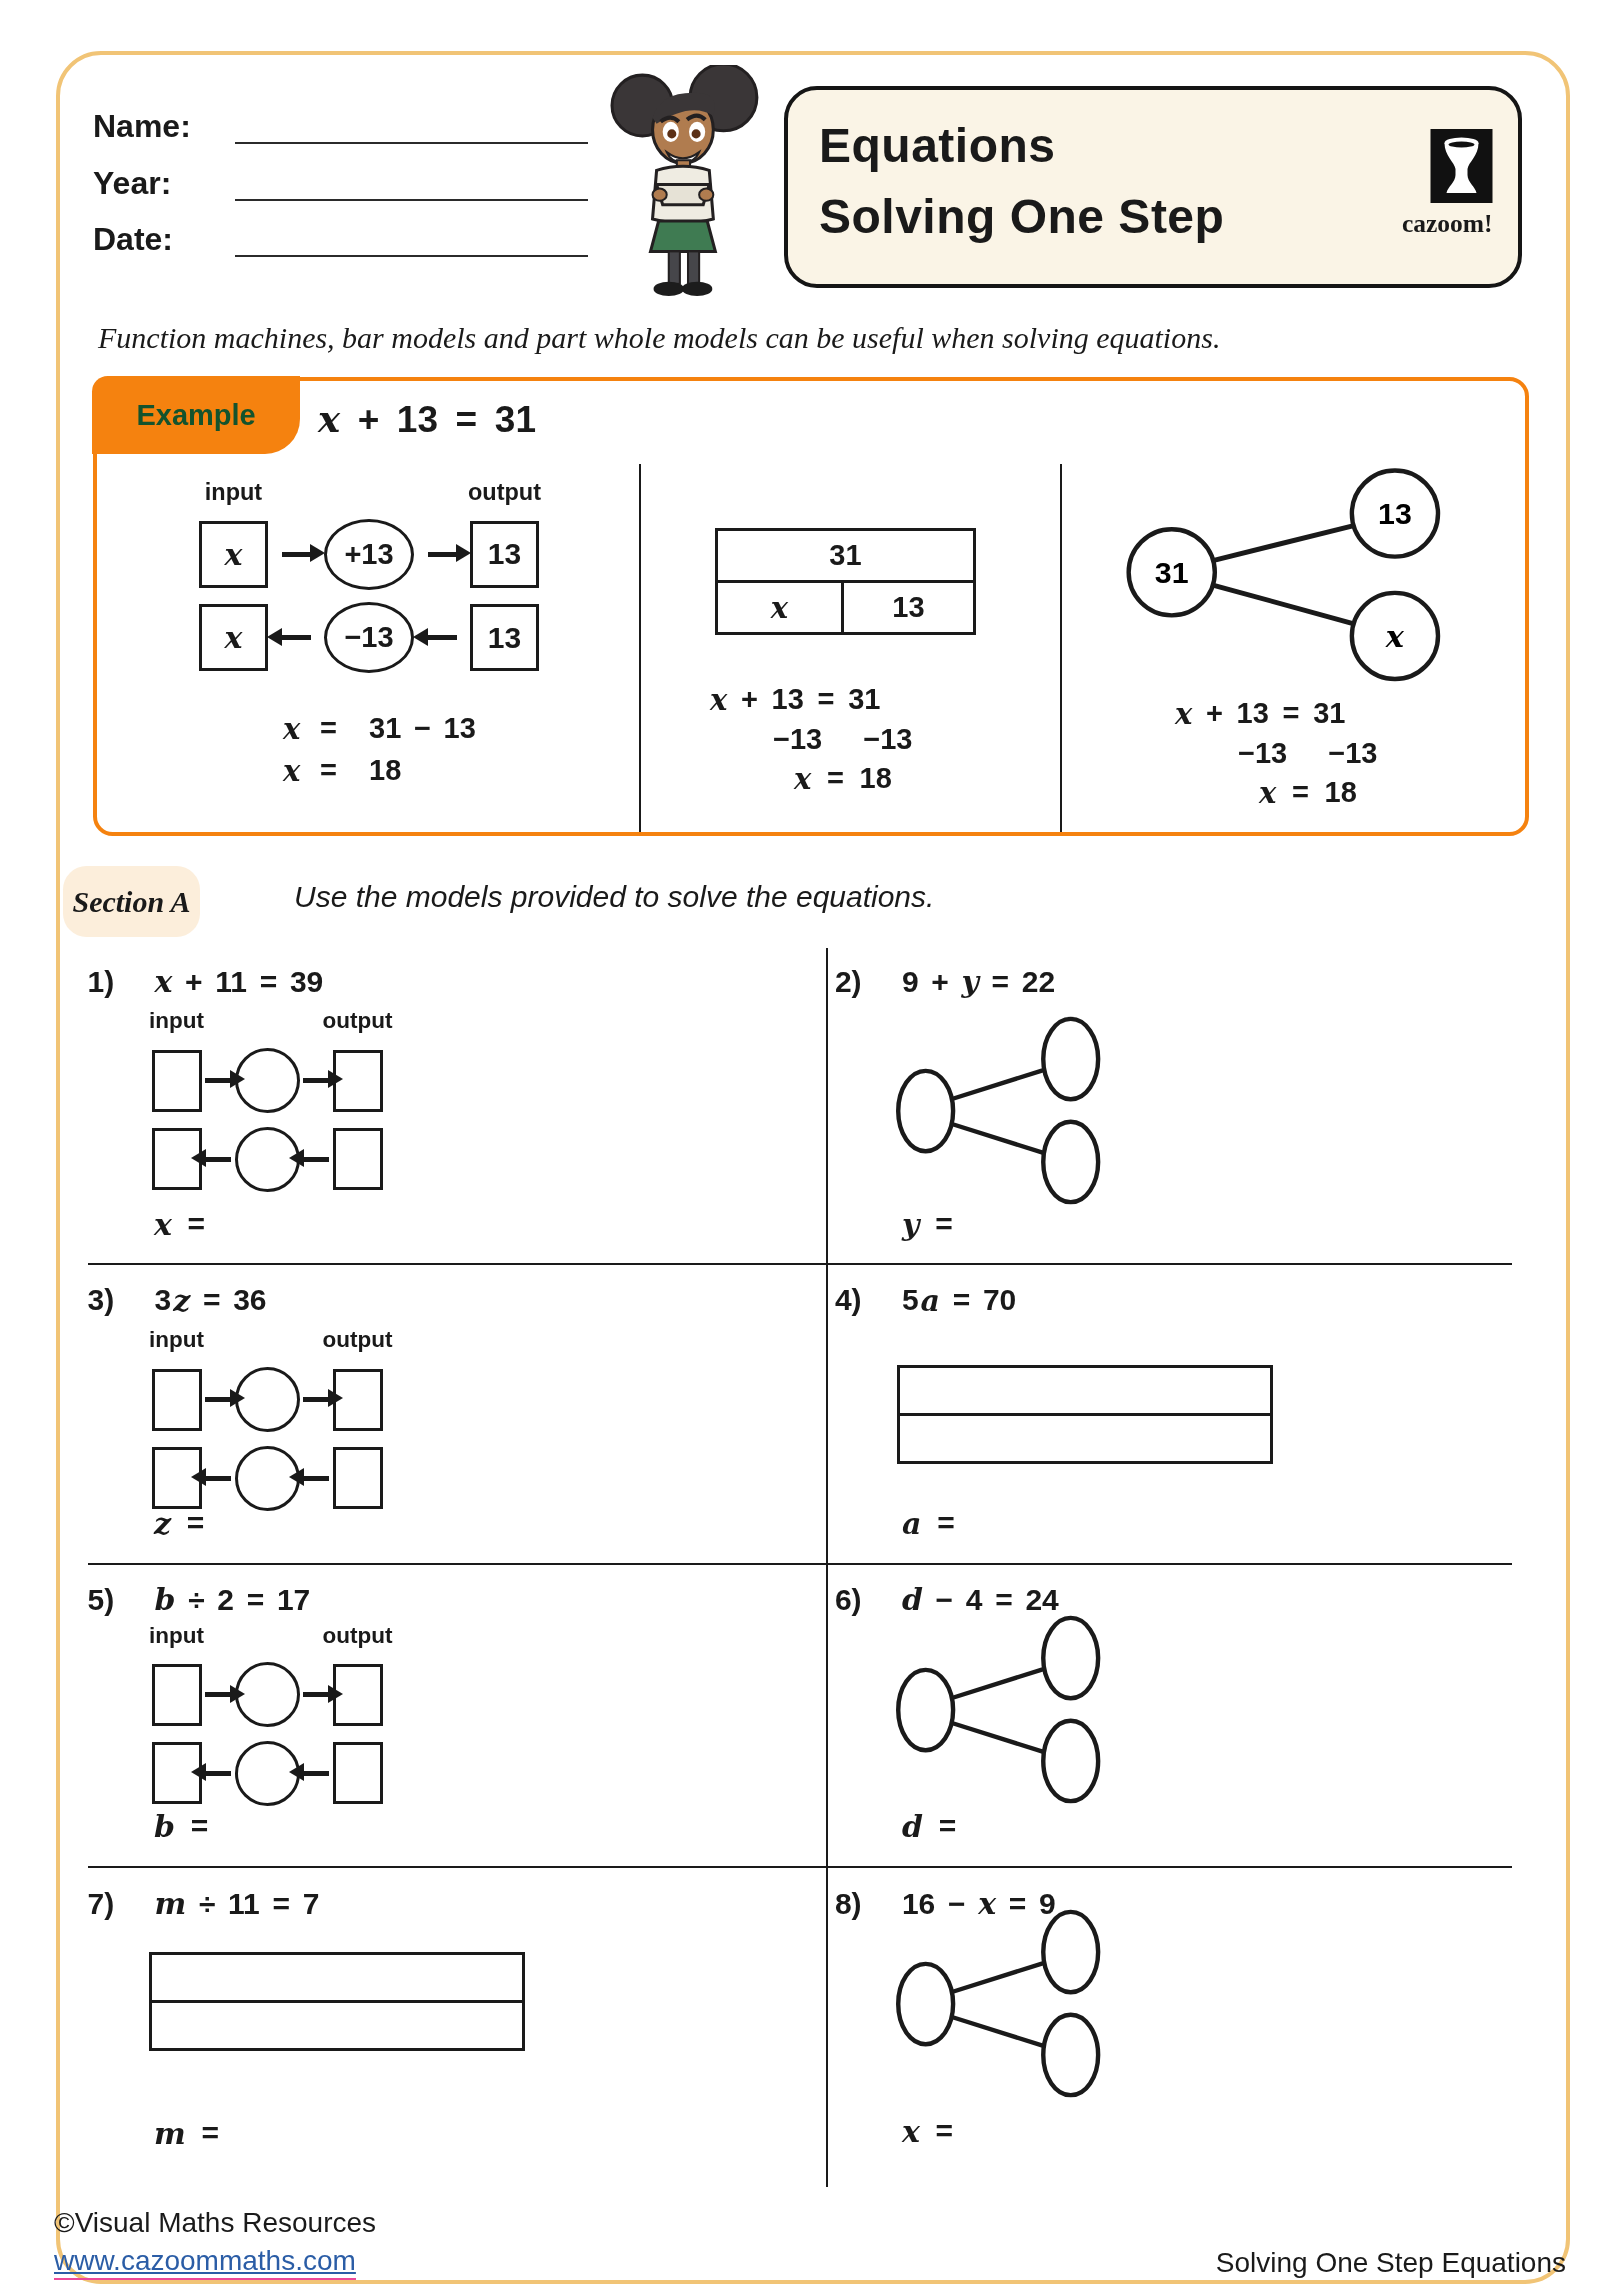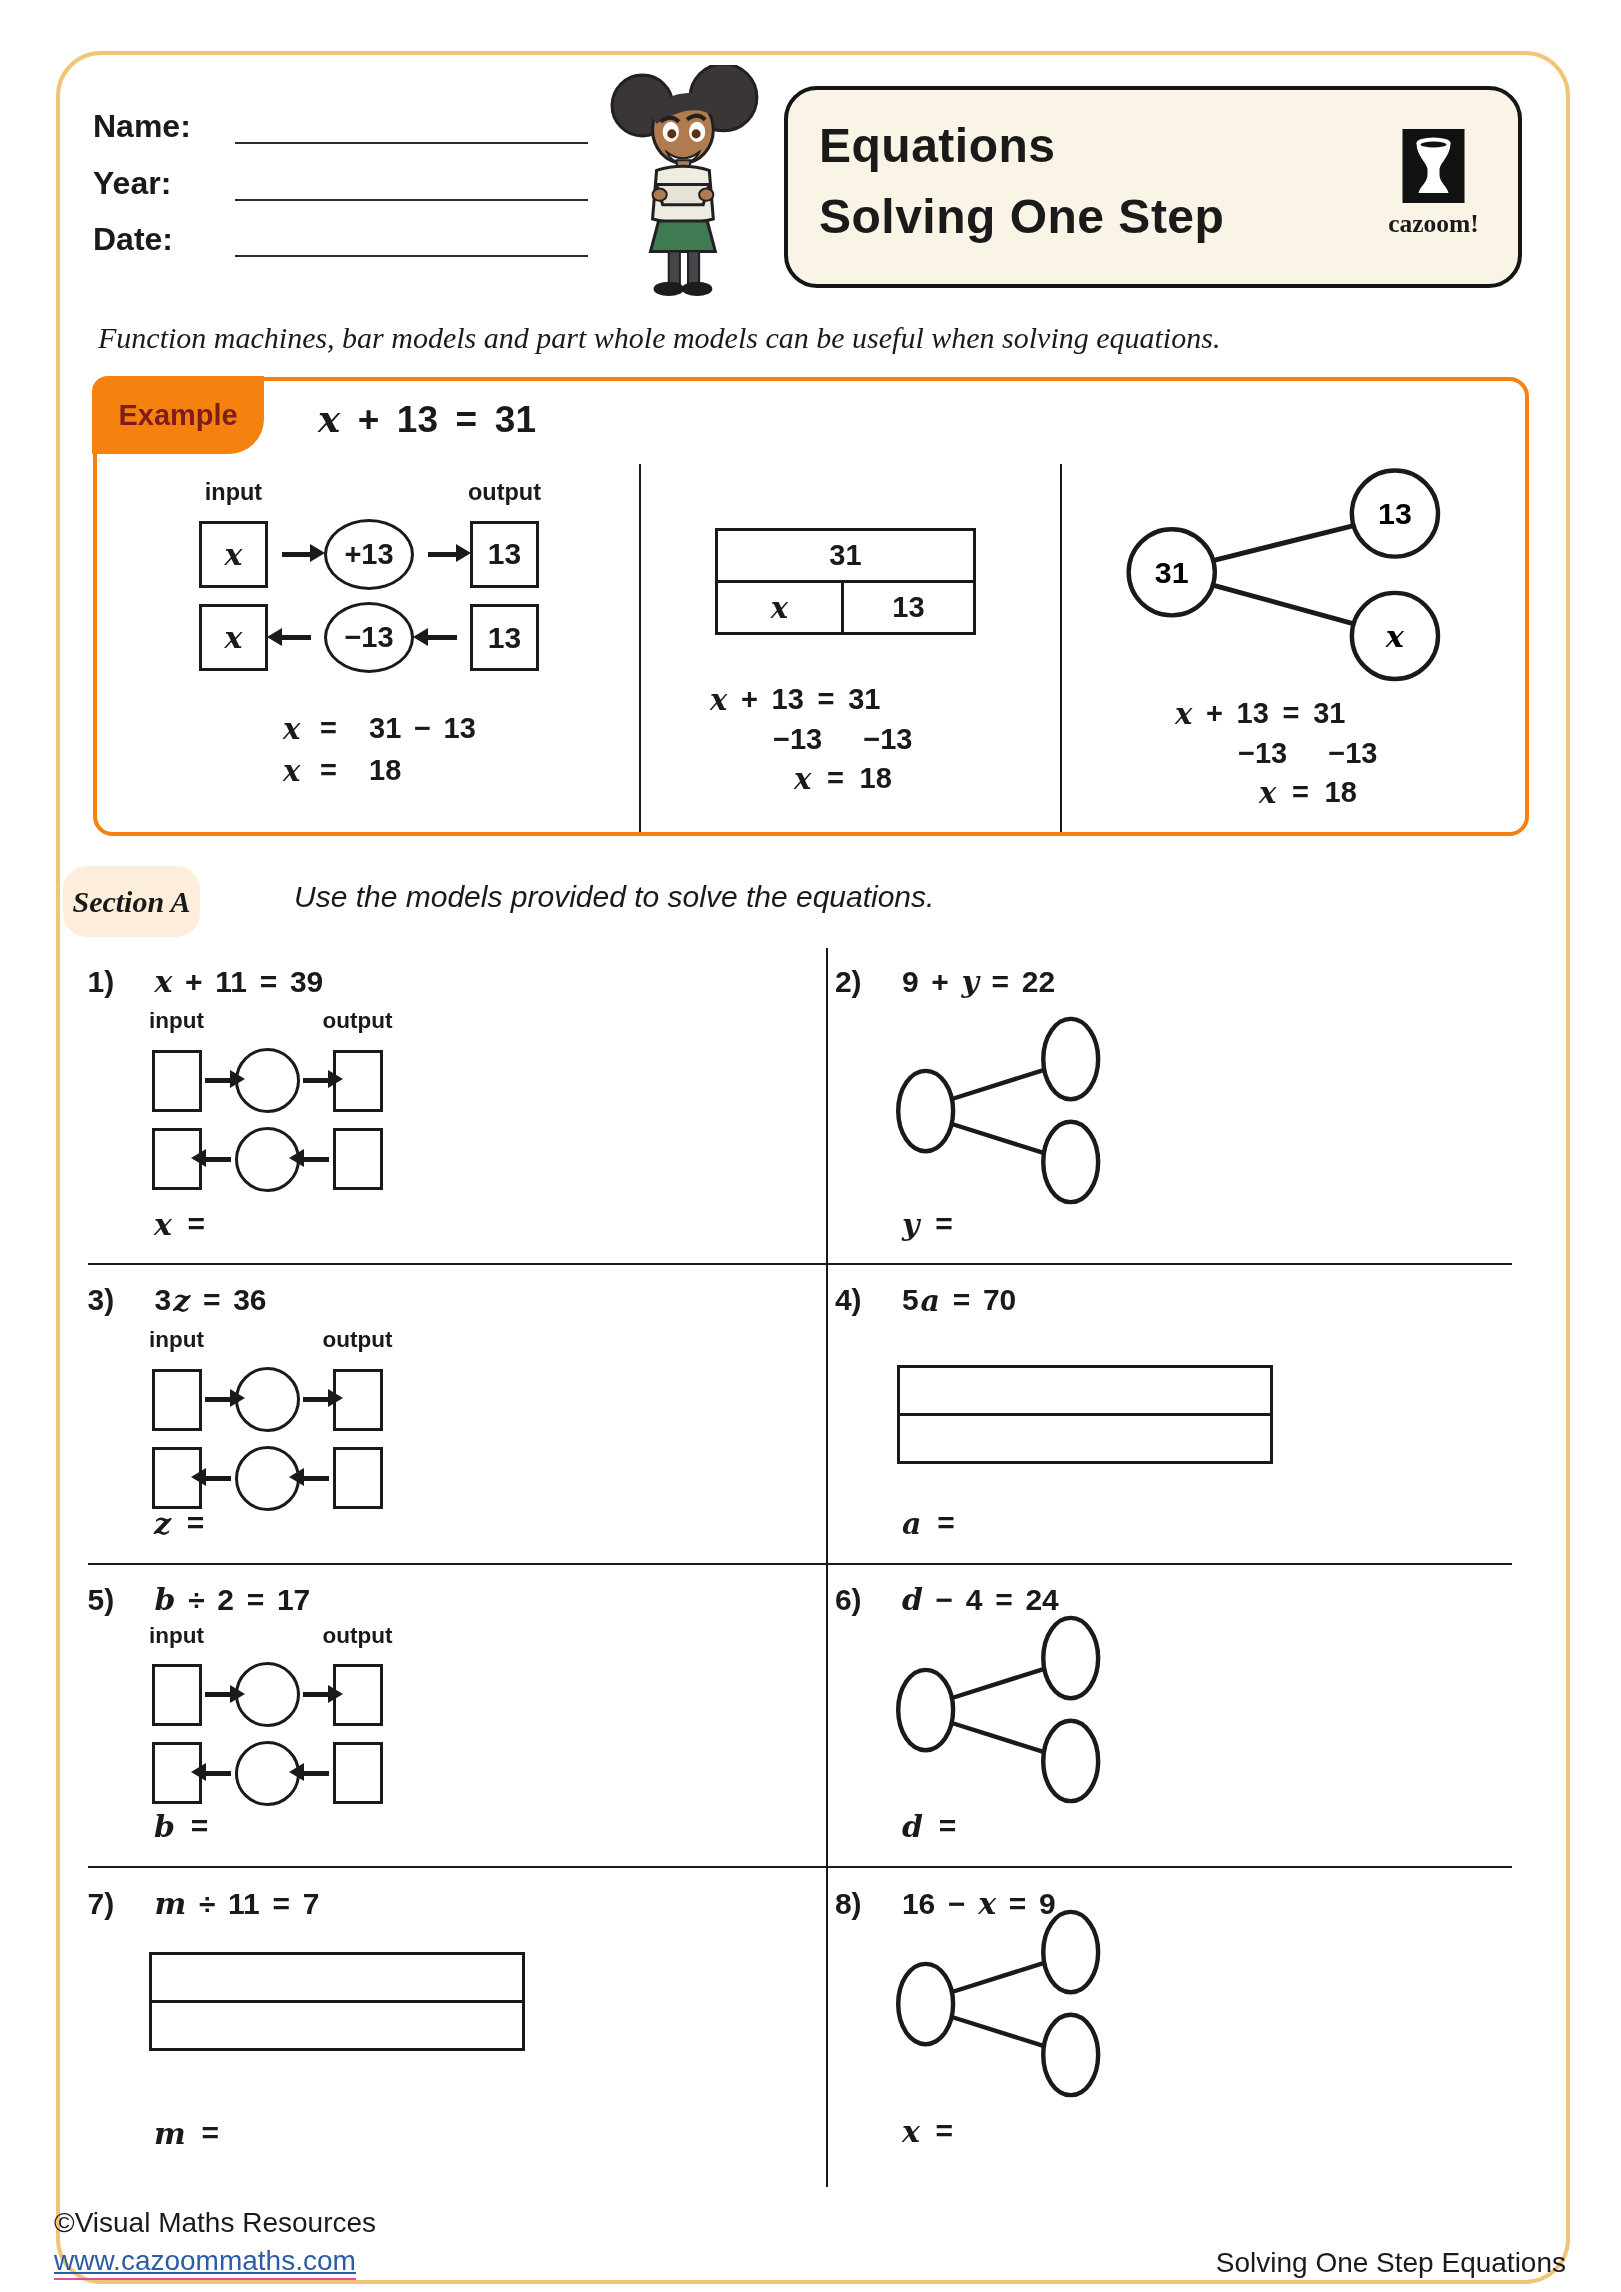--- a/index.html
+++ b/index.html
@@ -12,33 +12,33 @@
     border:4.9px solid #F1C476;border-radius:45px;background:#fff;}
 
   
   .field-label{position:absolute;left:93px;font-size:32px;font-weight:700;}
   .field-line{position:absolute;left:235px;width:353px;border-bottom:2.9px solid #2b2b2b;height:0;}
 
   
   .title-box{position:absolute;left:784px;top:86px;width:730px;height:194px;
     background:#FAF4E6;border:4.9px solid #151515;border-radius:33px;}
   .title-text{position:absolute;left:31px;top:19.6px;font-size:48px;font-weight:700;line-height:71px;letter-spacing:0.5px;}
-  .logo{position:absolute;right:25.5px;top:39px;width:118px;text-align:center;}
+  .logo{position:absolute;right:25.5px;top:39px;width:118px;text-align:right;}
   .logo-caption{font-family:"Liberation Serif",serif;font-weight:700;font-size:25.5px;margin-top:2px;}
 
   
   .intro{position:absolute;left:98px;top:321px;font-family:"Liberation Serif",serif;
     font-style:italic;font-size:30px;}
 
   
   .ex-box{position:absolute;left:93px;top:377px;width:1428px;height:451px;
     border:4.9px solid #F5820F;border-radius:19.6px;background:#fff;}
-  .ex-tab{position:absolute;left:-4.9px;top:-4.9px;width:172px;height:78px;background:#F5820F;
+  .ex-tab{position:absolute;left:-4.9px;top:-4.9px;width:208px;height:78px;background:#F5820F;
     border-radius:15.7px 0 35px 0;display:flex;align-items:center;justify-content:center;
-    color:#7f1d1d;font-size:29px;font-weight:700;}
+    color:#14532d;font-size:29px;font-weight:700;}
   .ex-eq{position:absolute;left:221px;top:15.7px;display:flex;gap:17.6px;font-size:37px;font-weight:700;align-items:baseline;}
   .ex-div{position:absolute;top:83px;width:2px;height:368px;background:#1a1a1a;}
 
   
   .n{font-weight:700;}
   .v{font-family:"DejaVu Serif",serif;font-style:italic;font-weight:700;}
 
   
   .fm{display:grid;align-items:center;justify-items:center;}
   .fm.ex{grid-template-columns:71px 54px 92px 54px 71px;row-gap:12.7px;

